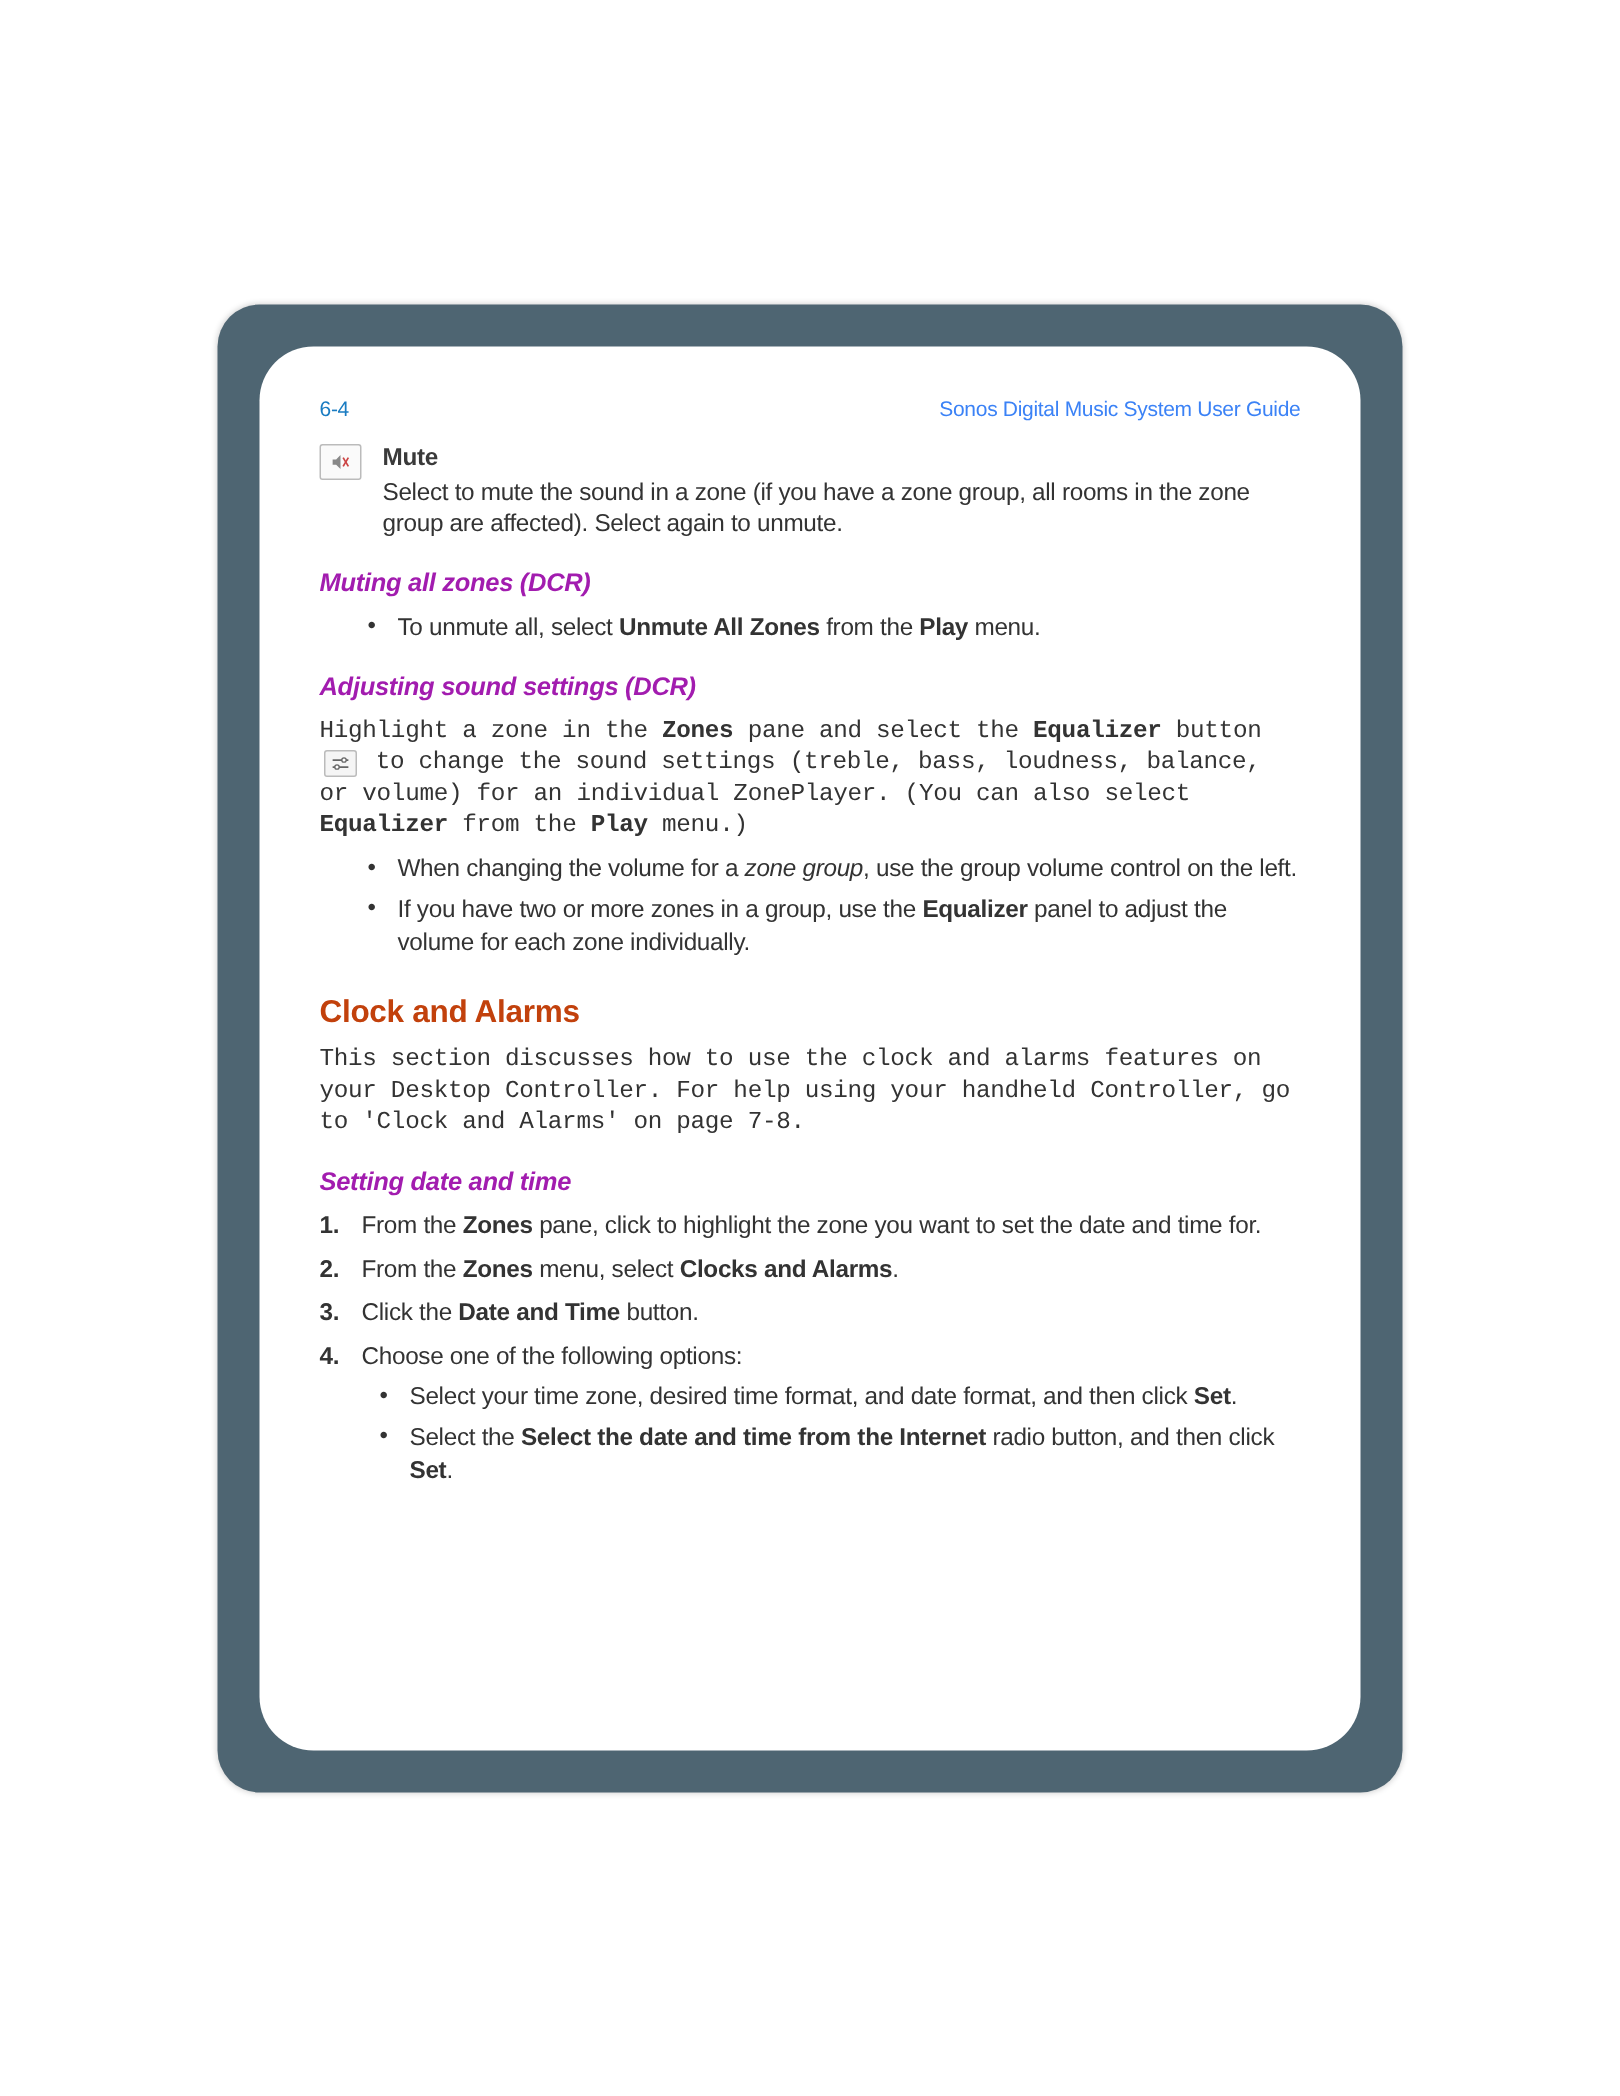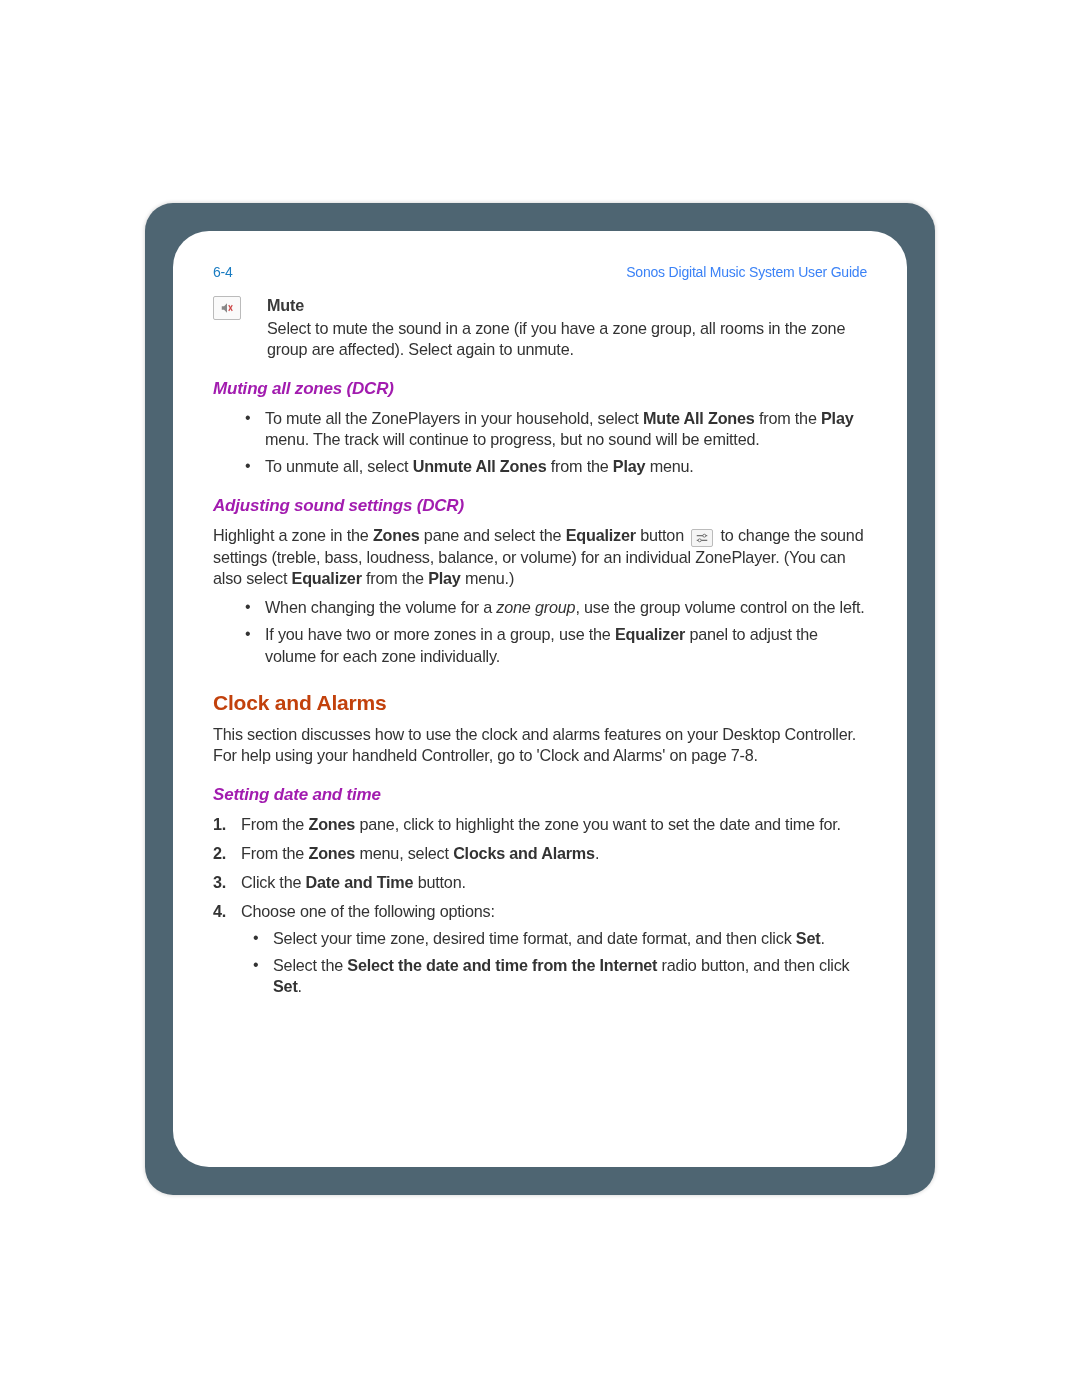--- a/index.html
+++ b/index.html
@@ -35,21 +35,21 @@
     display: flex;
     justify-content: space-between;
     align-items: baseline;
     font-weight: 400;
     font-size: 14px;
     color: #1a7cc2;
     margin-bottom: 14px;
   }
   .page-num { color: #1a7cc2; }
   .guide-title { color: #3b82f6; }
-  .mute-row { display: flex; align-items: flex-start; gap: 26px; }
+  .mute-row { display: flex; align-items: flex-start; gap: 14px; }
   .mute-icon {
     width: 28px; height: 24px;
     border: 1px solid #bbb;
     border-radius: 2px;
     background: #fafafa;
     display: flex; align-items: center; justify-content: center;
     flex: 0 0 auto;
     margin-top: 1px;
   }
   .mute-icon svg { width: 14px; height: 14px; }
@@ -85,21 +85,21 @@
   }
   ol.num > li::before {
     content: counter(item) ".";
     position: absolute;
     left: 0;
     top: 0;
     font-weight: 700;
     color: #333;
   }
   ol.num ul.bul { padding-left: 18px; margin-top: 6px; }
-  .para { margin-bottom: 8px; }
+  .para { margin-bottom: 8px; font-family: Liberation Mono, monospace; }
   .section-title {
     color: #c2410c;
     font-weight: 700;
     font-size: 21px;
     margin-top: 22px;
     margin-bottom: 8px;
   }
   .eq-icon {
     display: inline-flex;
     width: 22px; height: 18px;
@@ -136,23 +136,20 @@
       </span>
       <div class="mute-text">
         <div class="mute-label">Mute</div>
         <div>Select to mute the sound in a zone (if you have a zone group, all rooms in the zone group are affected). Select again to unmute.</div>
       </div>
     </div>
 
     <div class="subheading-italic">Muting all zones (DCR)</div>
     <ul class="bul">
       <li>
-        <span>To mute all the ZonePlayers in your household, select </span><b>Mute All Zones</b><span> from the </span><b>Play</b><span> menu. The track will continue to progress, but no sound will be emitted.</span>
-      </li>
-      <li>
         <span>To unmute all, select </span><b>Unmute All Zones</b><span> from the </span><b>Play</b><span> menu.</span>
       </li>
     </ul>
 
     <div class="subheading-italic">Adjusting sound settings (DCR)</div>
     <p class="para">
       <span>Highlight a zone in the </span><b>Zones</b><span> pane and select the </span><b>Equalizer</b><span> button </span><span class="eq-icon">
           <svg viewBox="0 0 24 20">
             <line x1="3" y1="6" x2="21" y2="6" stroke="#666" stroke-width="2"></line>
             <circle cx="16" cy="6" r="2.5" fill="#fff" stroke="#666" stroke-width="1.5"></circle>

